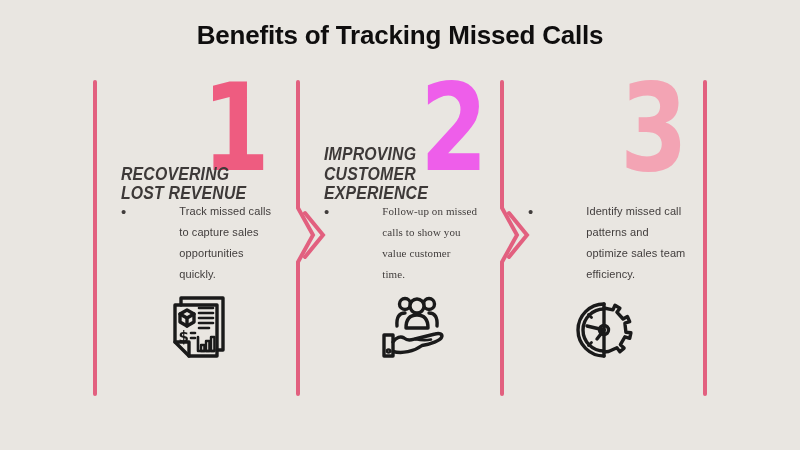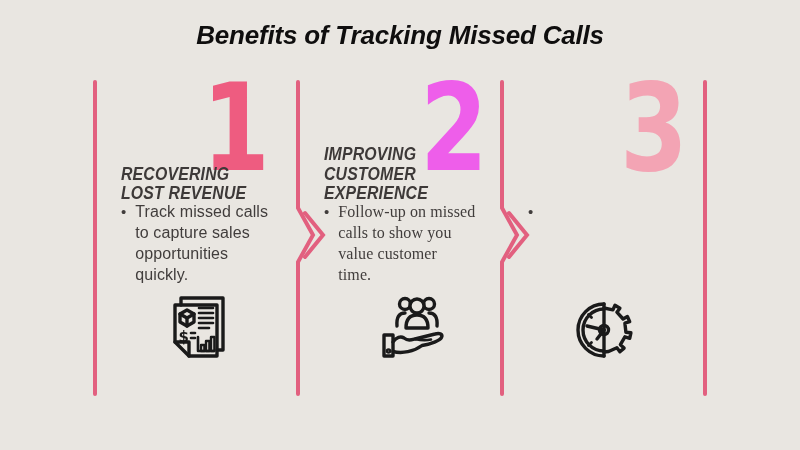--- a/index.html
+++ b/index.html
@@ -92,43 +92,44 @@
     right: 8px;
     display: flex;
     gap: 9px;
   }
   .bullet-dot {
     font-size: 15px;
     line-height: 21px;
     color: #413d3c;
   }
   .bullet-text {
-    font-size: 16px;
+    font-size: 11px;
     line-height: 21px;
     color: #413d3c;
     white-space: pre-line;
     letter-spacing: 0.1px;
+    margin-left: 44px;
   }
   .icon-wrap {
     position: absolute;
     top: 213px;
     left: 0;
     width: 100%;
     display: flex;
     justify-content: center;
   }
   .c2 .icon-wrap { padding-left: 16px; }
   .icon-wrap svg { display: block; }
 </style>
 </head>
 <body>
 
 <div class="canvas" style="background: rgb(233, 230, 225);">
 
-  <div class="title" style="color: rgb(15, 14, 14); font-style: italic;">Benefits of Tracking Missed Calls</div>
+  <div class="title" style="color: rgb(15, 14, 14);">Benefits of Tracking Missed Calls</div>
 
   <div class="vline l1" style="background: rgb(226, 96, 127);"></div>
 
   <svg class="chev-divider l2" width="34" height="316" viewBox="0 0 34 316" fill="none">
     <polyline points="2,2 2,128 17,155 2,182 2,314" stroke="#e2607f" stroke-width="4" stroke-linecap="round" stroke-linejoin="miter"></polyline>
     <polyline points="9,133 27,155 9,177" stroke="#e2607f" stroke-width="4" stroke-linecap="round" stroke-linejoin="miter"></polyline>
   </svg>
 
   <svg class="chev-divider l3" width="34" height="316" viewBox="0 0 34 316" fill="none">
     <polyline points="2,2 2,128 17,155 2,182 2,314" stroke="#e2607f" stroke-width="4" stroke-linecap="round" stroke-linejoin="miter"></polyline>
@@ -213,20 +214,24 @@
         <path d="M16 49 C19 44 24 43 27 45 C31 48 34 47 38 46 L58 41 C63 39.5 66 41.5 64.5 44.5 C63 47.5 54 51 45 52.5 C37 58.5 25 61 16 58.5"></path>
         <path d="M38 46 Q47 48 54 46.5" stroke-width="2.6"></path>
       </svg>
     </div>
   </div>
 
   <div class="col c3">
     <div class="num" style="color: rgb(243, 164, 180);">3</div>
     <div class="bullets">
       <span class="bullet-dot">•</span>
+      <span class="bullet-text" style="color: rgb(65, 61, 60);">Identify missed call
+patterns and
+optimize sales team
+efficiency.</span>
     </div>
     <div class="icon-wrap">
       <svg width="70" height="74" viewBox="0 0 70 74" fill="none" stroke="#1a1a1a" stroke-width="3.4" stroke-linejoin="round" stroke-linecap="round">
 
         <path d="M35 11 A26 26 0 0 0 35 63"></path>
         <path d="M35 16 A21 21 0 0 0 35 58"></path>
 
         <line x1="35" y1="11" x2="35" y2="63"></line>
 
         <path d="M35 15

